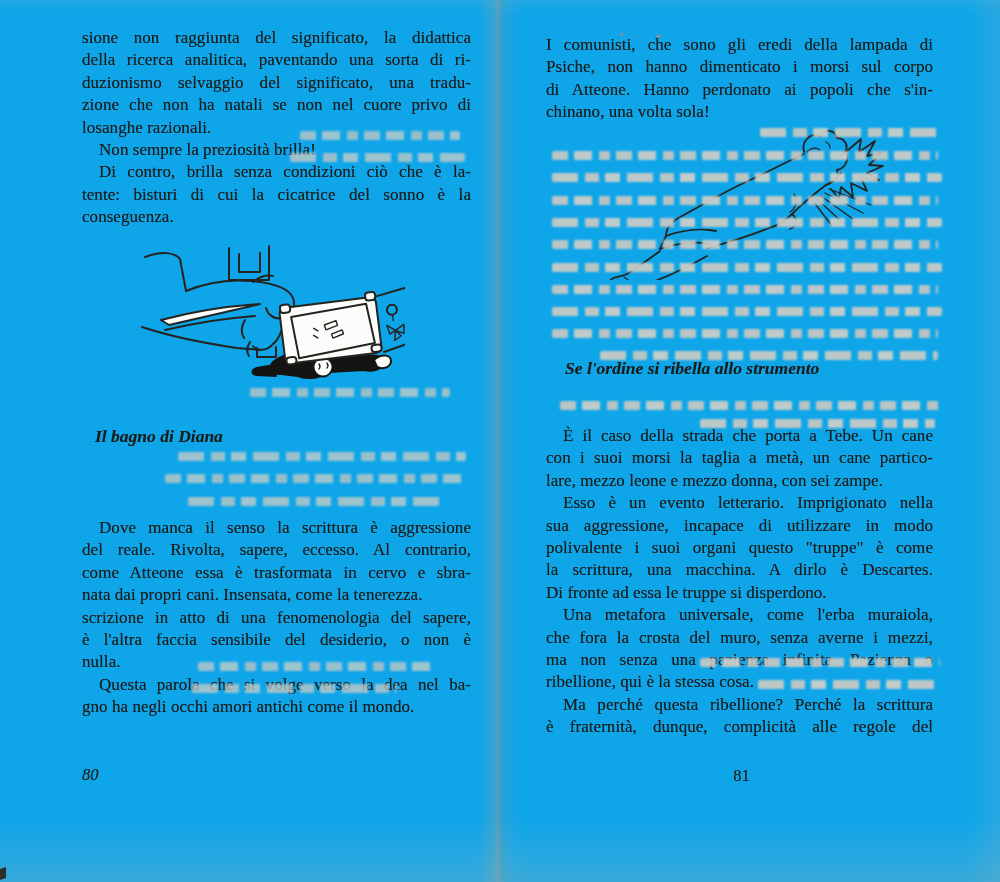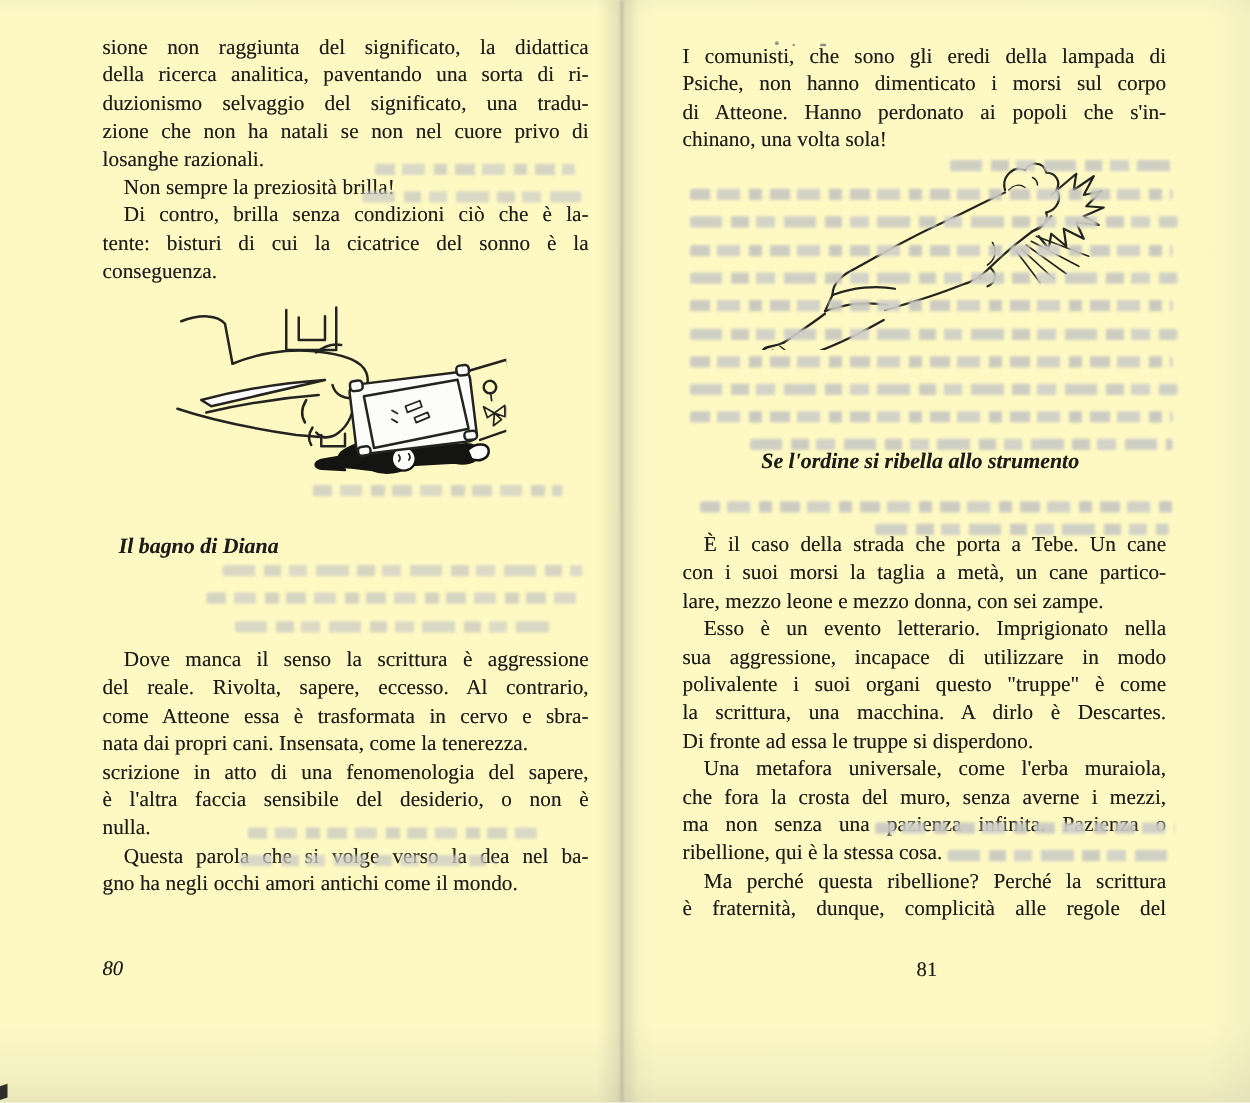--- a/index.html
+++ b/index.html
@@ -1,18 +1,18 @@
 <!DOCTYPE html>
 <html><head>
 <meta charset="utf-8">
 <style>
   html,body{margin:0;padding:0;background:#e9e9e4;}
   .scan{
     position:relative;width:1000px;height:882px;overflow:hidden;
-    background:#fef9c3;
+    background:#0ea5e9;
     font-family:"Liberation Serif","DejaVu Serif",serif;
     color:#1c1c1a;
   }
   
   .gutter{position:absolute;left:478px;top:0;width:46px;height:882px;
     background:linear-gradient(90deg,rgba(170,170,160,0) 0%,rgba(162,162,152,0.30) 42%,rgba(146,146,138,0.22) 55%,rgba(170,170,160,0.06) 72%,rgba(170,170,160,0) 100%);}
   .gutter-line{position:absolute;left:496px;top:0;width:3px;height:882px;background:rgba(150,150,140,0.35);filter:blur(1px);}
   .edge-bottom{position:absolute;left:0;bottom:0;width:100%;height:64px;
     background:linear-gradient(180deg,rgba(186,186,174,0) 0%,rgba(186,186,174,0.16) 70%,rgba(178,178,164,0.26) 100%);}
   .edge-right{position:absolute;right:0;top:0;width:34px;height:100%;
@@ -155,21 +155,21 @@
       <path d="M184,86 C190,91 189,98 182,101"></path>
       <circle cx="176" cy="94" r="1.7" fill="#232320" stroke="none"></circle>
       <path d="M161,100 C139,109 118,115 100,120"></path>
       <path d="M186,66 C190,73 188,80 182,84" stroke-width="1.3"></path>
 
       <path d="M218,57 C224,54 229,50 233,45"></path>
       <path d="M233,28 L253,11 L251,24 L267,13 L259,28 L273,25 L261,37 L275,38 L259,45 L271,52 L253,50 L259,63 L243,55 L245,69 L233,59 L231,71 L223,61"></path>
       <path d="M221,61 L263,77 M217,65 L255,85 M213,68 L245,91 M209,71 L235,95 M205,73 L224,98" stroke-width="1.3"></path>
     </svg>
 
-    <div class="heading" style="left:565px;top:358px;margin-left:44px;">Se l'ordine si ribella allo strumento</div>
+    <div class="heading" style="left:565px;top:358px;">Se l'ordine si ribella allo strumento</div>
 
     <div class="tblock" style="left:546px;top:425px;width:387px;">
         <div class="tline ind">È il caso della strada che porta a Tebe. Un cane</div>
         <div class="tline">con i suoi morsi la taglia a metà, un cane partico-</div>
         <div class="tline end">lare, mezzo leone e mezzo donna, con sei zampe.</div>
         <div class="tline ind">Esso è un evento letterario. Imprigionato nella</div>
         <div class="tline">sua aggressione, incapace di utilizzare in modo</div>
         <div class="tline">polivalente i suoi organi questo "truppe" è come</div>
         <div class="tline">la scrittura, una macchina. A dirlo è Descartes.</div>
         <div class="tline end">Di fronte ad essa le truppe si disperdono.</div>

